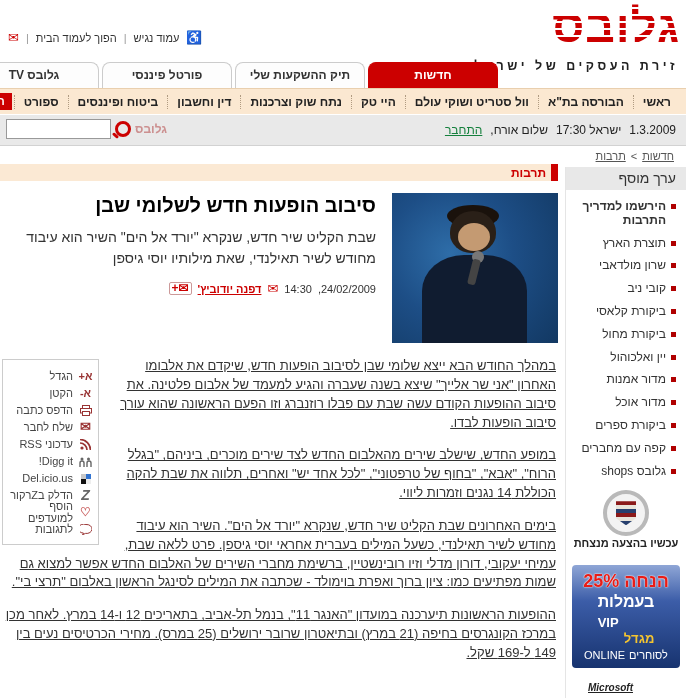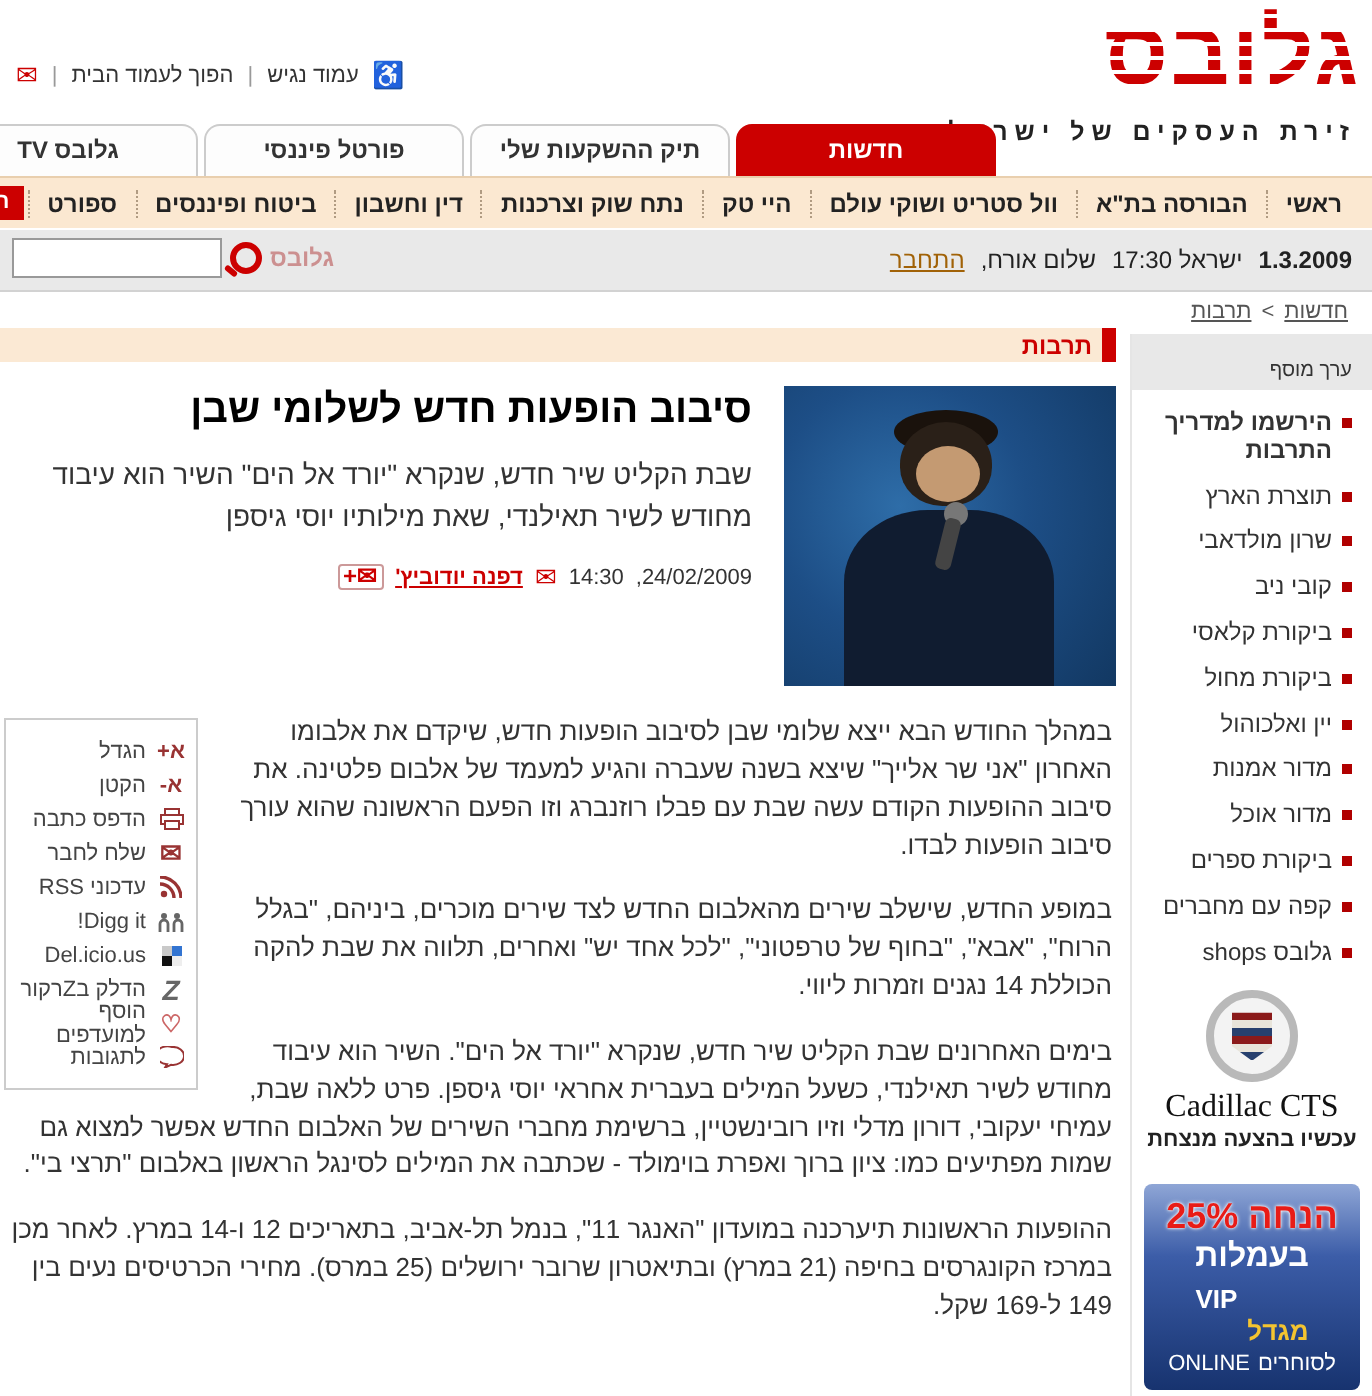--- a/index.html
+++ b/index.html
@@ -38,35 +38,35 @@
   .nav-item:last-of-type{border-left:none;}
   .badge-new{background:#cc0000;color:#fff;font-size:11px;font-weight:bold;padding:2px 7px 3px;
        margin-right:2px;position:relative;cursor:pointer;}
   .badge-new::after{content:"";position:absolute;left:-7px;top:0;border:9px solid transparent;
        border-right:7px solid #cc0000;border-left:0;}
   
   .band-info{position:absolute;top:115px;left:0;right:0;height:30px;background:#e9e9e9;
        border-bottom:1px solid #d2d2d2;}
   .info-right{position:absolute;right:10px;top:0;height:30px;display:flex;align-items:center;
        gap:8px;font-size:12px;color:#222;}
-  .info-date{font-weight:bold;}
-  .login-link{color:#a16207;text-decoration:underline;cursor:pointer;}
+  .info-date{font-weight:normal;}
+  .login-link{color:#15803d;text-decoration:underline;cursor:pointer;}
   .search-area{position:absolute;left:6px;top:4px;direction:ltr;display:flex;align-items:center;gap:4px;}
   .search-input{width:97px;height:18px;border:1px solid #999;background:#fff;font-size:11px;padding:0 3px;}
   .magnifier{width:10px;height:10px;border:3px solid #cc0000;border-radius:50%;position:relative;display:inline-block;}
   .magnifier::after{content:"";position:absolute;width:7px;height:3px;background:#cc0000;
        transform:rotate(40deg);left:-6px;top:10px;border-radius:2px;}
   .search-brand{color:#cc9090;font-size:12px;font-weight:bold;}
   
   .breadcrumb{position:absolute;top:150px;right:12px;font-size:11px;color:#555;display:flex;gap:5px;}
   .breadcrumb a{color:#555;text-decoration:underline;cursor:pointer;}
   
   .sidebar{position:absolute;top:167px;right:0;width:121px;bottom:0;border-left:1px solid #e5e5e5;
        padding:0;box-sizing:border-box;}
-  .sb-header{background:#e8e8e8;font-size:10px;color:#333;padding:13px 10px 4px;margin-bottom:10px;}
+  .sb-header{background:#e8e8e8;font-size:14px;color:#333;padding:3px 10px 4px;margin-bottom:10px;}
   .sb-list{padding:0 10px 0 4px;}
   .sb-item{display:flex;align-items:flex-start;gap:5px;margin-bottom:9px;font-size:12px;color:#333;
        line-height:1.15;cursor:pointer;}
   .sb-item .bullet{width:5px;height:5px;background:#b00000;margin-top:4px;flex:none;}
   .sb-item.bold{font-weight:bold;}
   .ad{margin:10px 6px 0 6px;text-align:center;}
   .ad-cadillac{background:#fff;padding:2px 0 6px;}
   .crest{width:46px;height:46px;margin:0 auto;border-radius:50%;border:4px solid #b9b9b9;
        box-sizing:border-box;display:flex;align-items:center;justify-content:center;background:#f3f3f3;}
   .crest-shield{width:20px;height:24px;clip-path:polygon(0 0,100% 0,100% 70%,50% 100%,0 70%);
@@ -114,21 +114,21 @@
   
   .toolbox{float:left;width:97px;border:1px solid #ccc;padding:7px 5px;box-sizing:border-box;
        margin:2px 10px 8px 2px;background:#fff;}
   .tool-row{display:flex;align-items:center;gap:5px;height:17px;font-size:11px;color:#444;cursor:pointer;}
   .tool-ic{flex:none;width:15px;text-align:center;color:#993333;font-weight:bold;font-size:11px;}
   .tool-ic.gray{color:#666;}
   .tool-ic.pink{color:#cc6666;font-size:12px;}
   .tool-ic svg{vertical-align:middle;}
   .promo{font-size:13.5px;font-weight:bold;color:#993333;text-decoration:underline;line-height:1.55;
        text-align:right;margin:2px 2px 14px 0;cursor:pointer;}
-  .para{font-size:13px;line-height:1.45;color:#333;text-align:right;margin:0 2px 14px 0;}
+  .para{font-size:13px;line-height:1.45;color:#333;text-align:right;margin:0 2px 14px 0;text-decoration:underline;}
 </style>
 </head>
 <body>
 
 <div class="band-header">
   <div class="logo">גלובס</div>
   <div class="top-links">
     <span class="envelope-red">✉</span>
     <span class="sep">|</span>
     <a>הפוך לעמוד הבית</a>
@@ -231,21 +231,20 @@
     <div class="sb-item">
         <span class="bullet"></span>
         <span>גלובס shops</span>
       </div>
   </div>
 
   <div class="ad ad-cadillac">
     <div class="crest">
         <div class="crest-shield"></div>
       </div>
-    <div class="cad-title">Cadillac CTS</div>
     <div class="cad-sub">עכשיו בהצעה מנצחת</div>
   </div>
 
   <div class="ad ad-migdal">
     <div class="mig-l1">
       <span>הנחה</span>
         <span>25%</span>
     </div>
     <div class="mig-l2">בעמלות</div>
     <div class="mig-l3">

